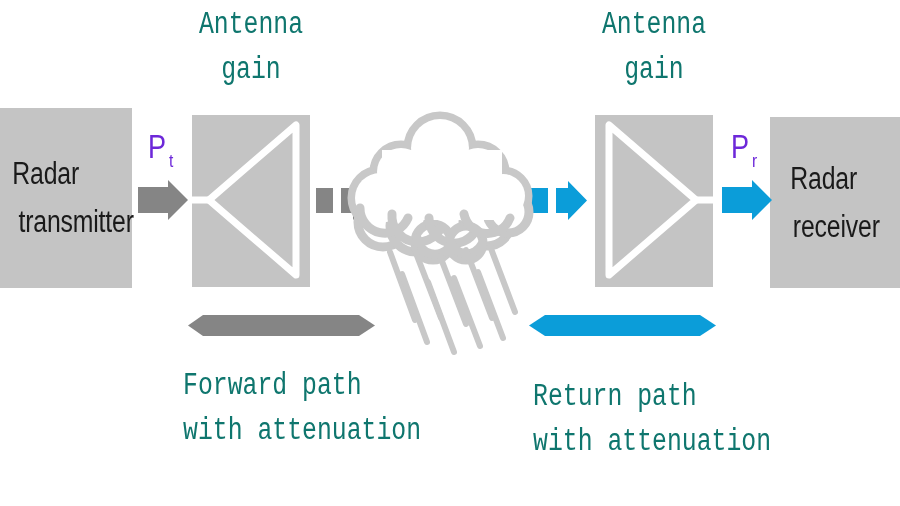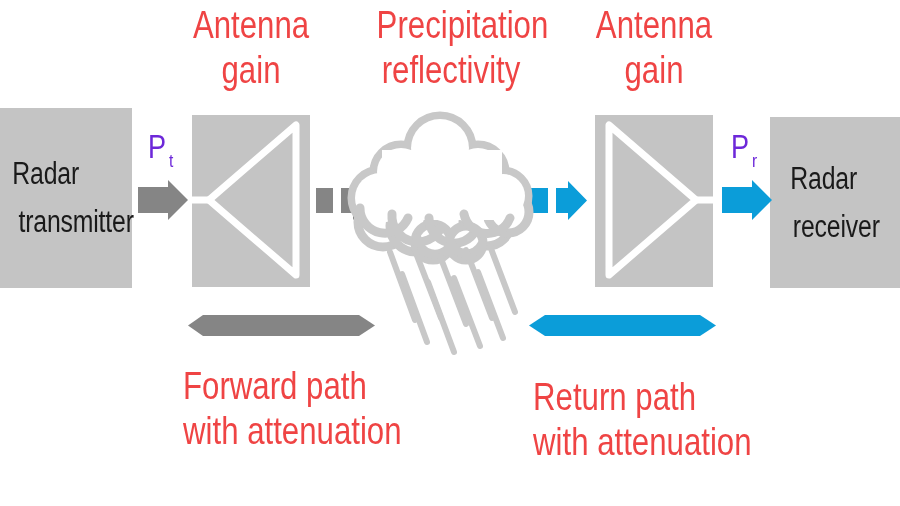--- a/index.html
+++ b/index.html
@@ -32,25 +32,26 @@
     letter-spacing: -0.2px;
     white-space: nowrap;
     transform: scaleX(0.80);
   }
   .box-left-align {
     align-items: flex-start;
     padding-left: 4px;
   }
   .caption {
     position: absolute;
-    color: #ef4444;
-    font-size: 39px;
+    color: #0f766e;
+    font-size: 31px;
     line-height: 45px;
     text-align: center;
     white-space: nowrap;
+    font-family: Liberation Mono, monospace;
   }
   .caption span {
     display: block;
     transform: scaleX(0.80);
   }
   .caption-left span {
     transform-origin: left center;
   }
   .plabel {
     position: absolute;
@@ -187,24 +188,20 @@
     <g>
       <path d="M 545 315 L 700 315 L 716 325.5 L 700 336 L 545 336 L 529 325.5 Z" fill="#0b9dd9"></path>
     </g>
   </svg>
 
   <div class="caption" style="left:173px; top:2px; width:156px;">
     <span>Antenna</span>
     <span>gain</span>
   </div>
 
-  <div class="caption" style="left:358px; top:2px; width:186px;">
-    <span>Precipitation</span>
-    <span>reflectivity</span>
-  </div>
 
   <div class="caption" style="left:576px; top:2px; width:156px;">
     <span>Antenna</span>
     <span>gain</span>
   </div>
 
   <div class="plabel" style="left:148px; top:128px;">
     <span class="main">P</span><span class="sub">t</span>
   </div>
 

